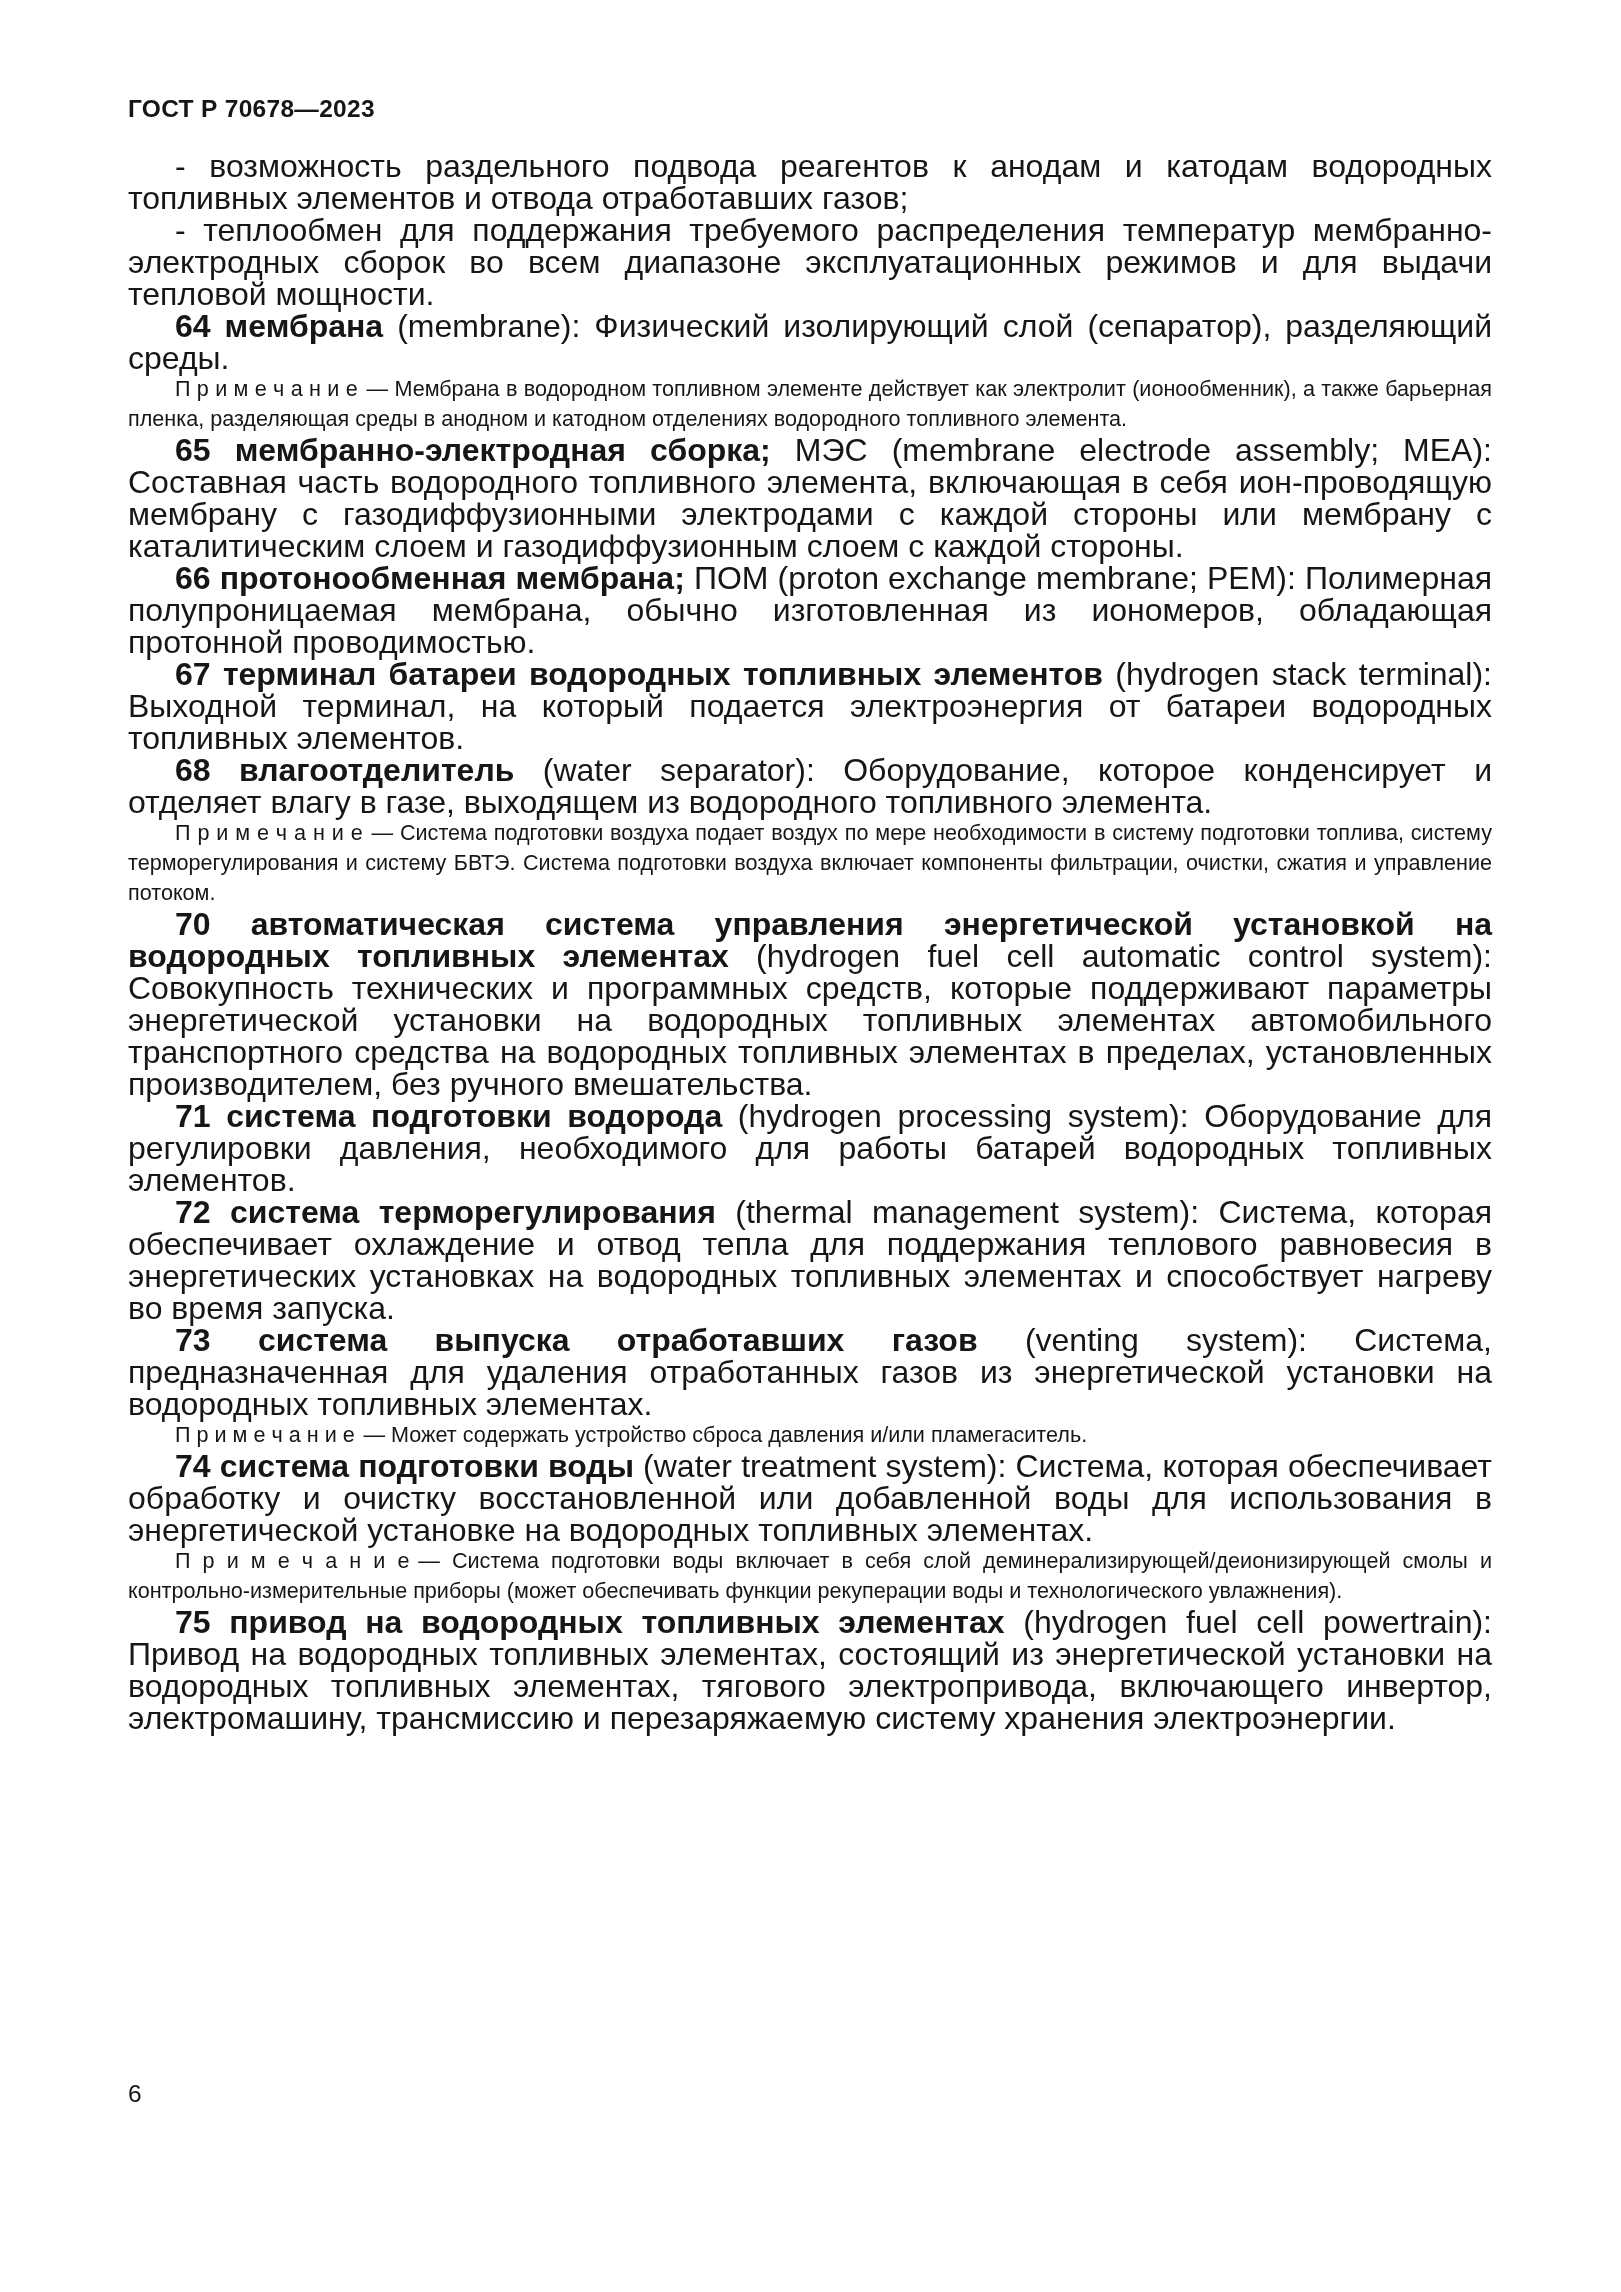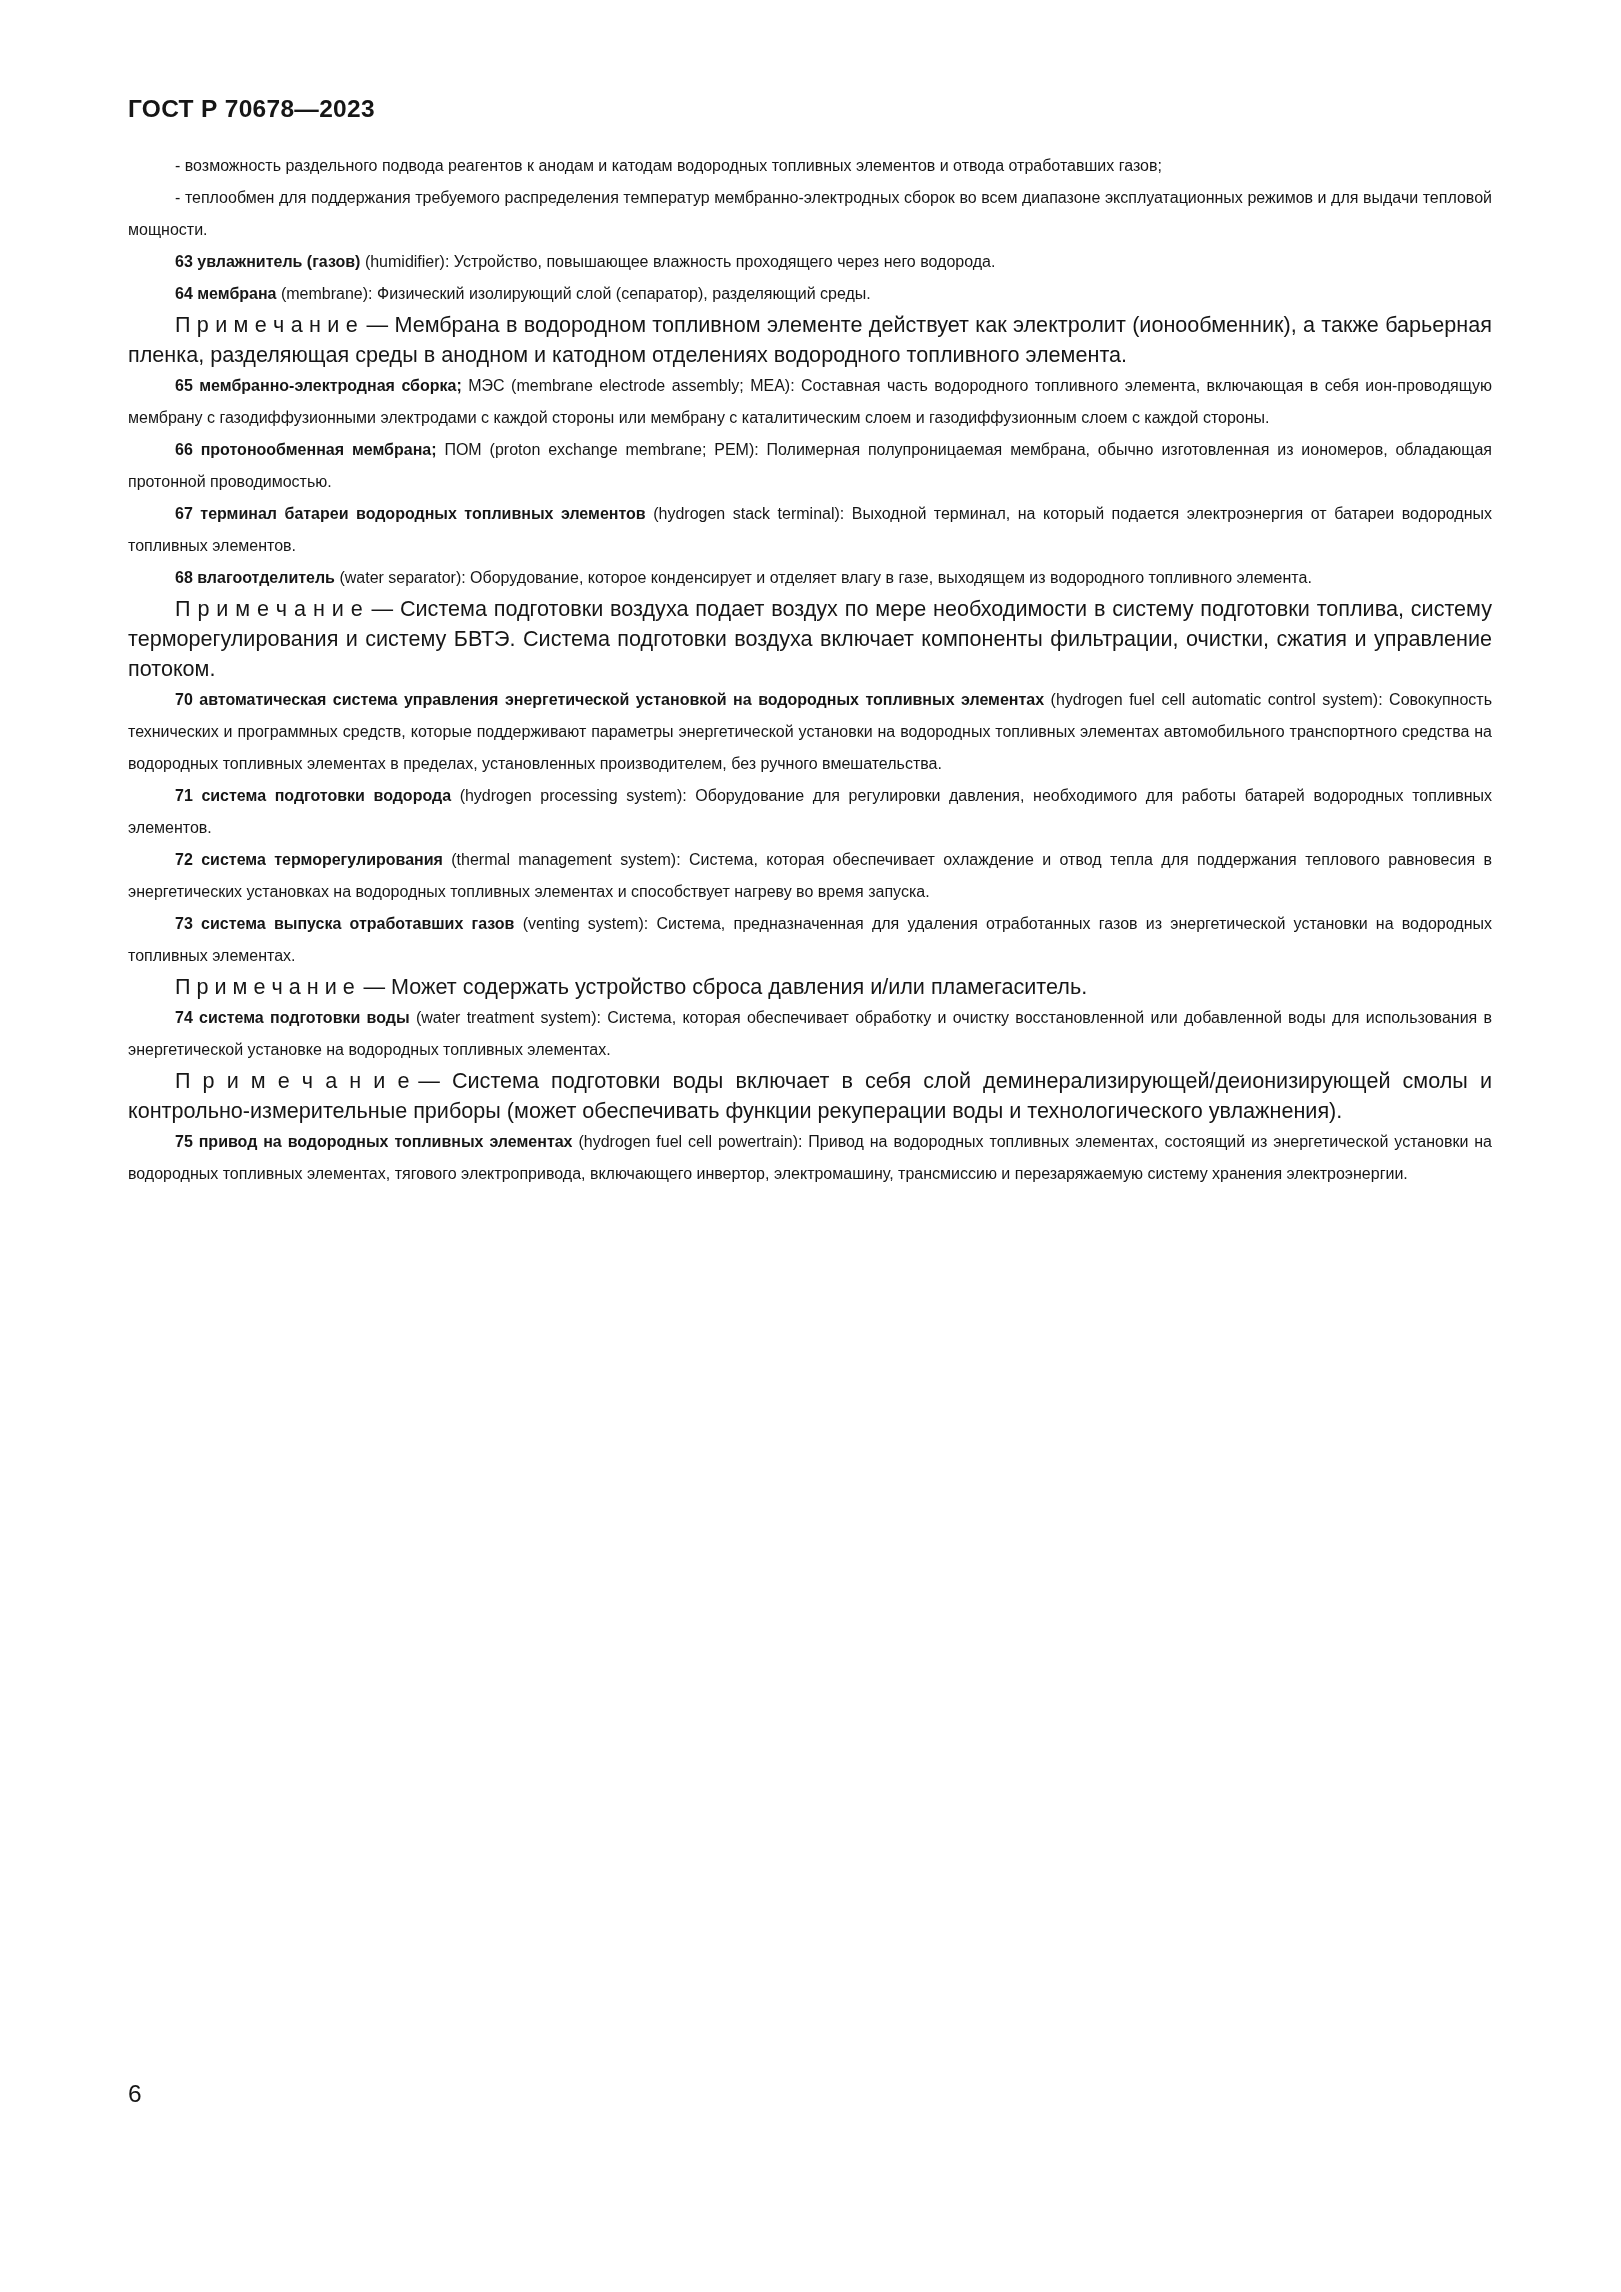--- a/index.html
+++ b/index.html
@@ -23,21 +23,21 @@
     top: 95px;
     width: 1364px;
   }
   .doc-header {
     font-size: 24.5px;
     font-weight: bold;
     letter-spacing: 0.3px;
     margin: 0 0 26.5px 0;
   }
   .para {
-    font-size: 16px;
+    font-size: 32px;
     line-height: 32px;
     text-align: justify;
     text-indent: 47px;
     margin: 0;
     hyphens: auto;
     -webkit-hyphens: auto;
   }
   .para b {
     font-weight: bold;
   }
@@ -62,21 +62,20 @@
 </style>
 </head>
 <body>
 
 <div class="page">
   <div class="content">
     <div class="doc-header">ГОСТ Р 70678—2023</div>
     <div>
         <p class="para">- возможность раздельного подвода реагентов к анодам и катодам водородных топливных элементов и отвода отработавших газов;</p>
         <p class="para">- теплообмен для поддержания требуемого распределения температур мембранно-электродных сборок во всем диапазоне эксплуатационных режимов и для выдачи тепловой мощности.</p>
-        <p class="para"><b>63 увлажнитель (газов)</b> (humidifier): Устройство, повышающее влажность проходящего через него водорода.</p>
         <p class="para"><b>64 мембрана</b> (membrane): Физический изолирующий слой (сепаратор), разделяющий среды.</p>
         <p class="note"><span class="note-label">П р и м е ч а н и е</span>— Мембрана в водородном топливном элементе действует как электролит (ионообменник), а также барьерная пленка, разделяющая среды в анодном и катодном отделениях водородного топливного элемента.</p>
         <p class="para"><b>65 мембранно-электродная сборка;</b> МЭС (membrane electrode assembly; MEA): Составная часть водородного топливного элемента, включающая в себя ион-проводящую мембрану с газодиффузионными электродами с каждой стороны или мембрану с каталитическим слоем и газодиффузионным слоем с каждой стороны.</p>
         <p class="para"><b>66 протонообменная мембрана;</b> ПОМ (proton exchange membrane; PEM): Полимерная полупроницаемая мембрана, обычно изготовленная из иономеров, обладающая протонной проводимостью.</p>
         <p class="para"><b>67 терминал батареи водородных топливных элементов</b> (hydrogen stack terminal): Выходной терминал, на который подается электроэнергия от батареи водородных топливных элементов.</p>
         <p class="para"><b>68 влагоотделитель</b> (water separator): Оборудование, которое конденсирует и отделяет влагу в газе, выходящем из водородного топливного элемента.</p>
         <p class="note"><span class="note-label">П р и м е ч а н и е</span>— Система подготовки воздуха подает воздух по мере необходимости в систему подготовки топлива, систему терморегулирования и систему БВТЭ. Система подготовки воздуха включает компоненты фильтрации, очистки, сжатия и управление потоком.</p>
         <p class="para"><b>70 автоматическая система управления энергетической установкой на водородных топливных элементах</b> (hydrogen fuel cell automatic control system): Совокупность технических и программных средств, которые поддерживают параметры энергетической установки на водородных топливных элементах автомобильного транспортного средства на водородных топливных элементах в пределах, установленных производителем, без ручного вмешательства.</p>
         <p class="para"><b>71 система подготовки водорода</b> (hydrogen processing system): Оборудование для регулировки давления, необходимого для работы батарей водородных топливных элементов.</p>
         <p class="para"><b>72 система терморегулирования</b> (thermal management system): Система, которая обеспечивает охлаждение и отвод тепла для поддержания теплового равновесия в энергетических установках на водородных топливных элементах и способствует нагреву во время запуска.</p>

